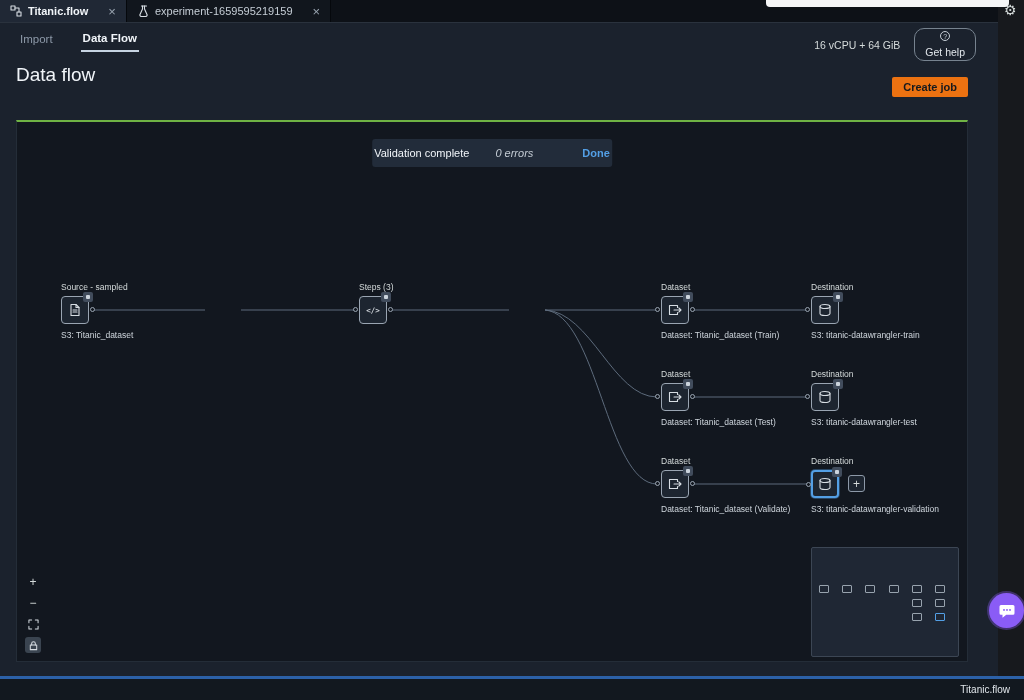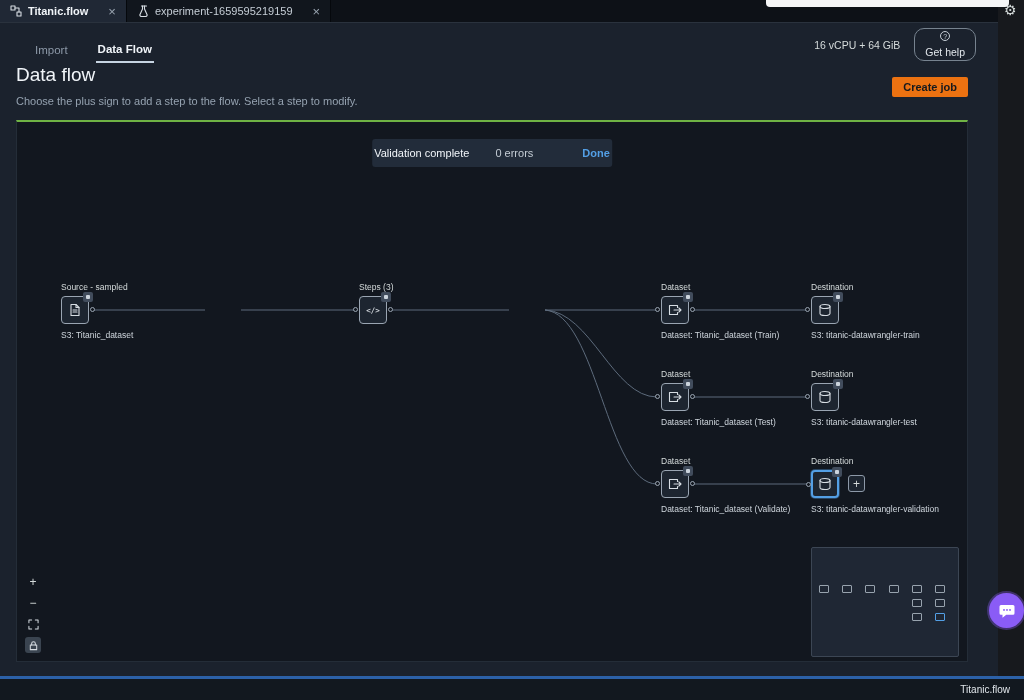--- a/index.html
+++ b/index.html
@@ -8,40 +8,40 @@
 
   .panel { position:absolute; left:0; top:0; width:998px; height:676px; background:#1b222d; }
 
   
   .tabbar { position:absolute; left:0; top:0; width:100%; height:23px; background:#0d1117; border-bottom:1px solid #2a323d; display:flex; }
   .wtab { display:flex; align-items:center; gap:6px; padding:0 10px; font-size:11px; color:#c5cdd5; background:#11161d; border-right:1px solid #05080c; cursor:pointer; white-space:nowrap; }
   .wtab.active { background:#202835; color:#f1f5f9; font-weight:bold; }
   .wtab .close { margin-left:14px; font-size:13px; color:#9aa5b1; font-weight:normal; cursor:pointer; }
 
   
-  .subtabs { position:absolute; top:34px; left:0; width:100%; height:30px; display:flex; align-items:center; padding-left:33px; gap:26px; }
+  .subtabs { position:absolute; top:23px; left:0; width:100%; height:30px; display:flex; align-items:center; padding-left:18px; gap:26px; }
   .subtab { font-size:11.5px; color:#8d99a8; padding:8px 2px 6px; cursor:pointer; }
   .subtab.active { color:#f1f5f9; font-weight:bold; border-bottom:2px solid #c7d4e2; }
   .res-cluster { position:absolute; right:22px; top:28px; display:flex; align-items:center; gap:14px; }
   .res-text { font-size:10.5px; color:#d5dbdb; }
   .get-help { display:inline-flex; align-items:center; gap:5px; border:1px solid #77838f; border-radius:10px; padding:2px 10px; font-size:10.5px; color:#e1e6eb; cursor:pointer; background:transparent;flex-direction:column; }
   .qmark { display:inline-flex; align-items:center; justify-content:center; width:10px; height:10px; border:1px solid #c5cdd5; border-radius:50%; font-size:7px; color:#c5cdd5; }
 
   
   .page-title { position:absolute; left:16px; top:64px; font-size:19px; color:#f1f5f9; }
   .page-sub { position:absolute; left:16px; top:95px; font-size:11px; color:#95a2b0; }
   .create-job { position:absolute; right:30px; top:77px; background:#ec7211; color:#15191e; font-size:11px; font-weight:bold; padding:4px 11px; border:0; border-radius:2px; cursor:pointer; }
 
   
   .flow-area { position:absolute; left:16px; top:120px; width:952px; height:542px; background:#12171f; border:1px solid #242d38; border-top:2px solid #6fb344; }
   .edges { position:absolute; left:0; top:0; pointer-events:none; }
 
   .vbanner { position:absolute; left:50%; top:17px; transform:translateX(-50%); background:#222c3a; border-radius:3px; height:28px; display:flex; align-items:center; padding:0 2px; gap:26px; font-size:11px; white-space:nowrap; }
   .vbanner .msg { color:#f1f5f9; }
-  .vbanner .err { color:#c5cdd5; }
+  .vbanner .err { color:#c5cdd5;font-style:italic; }
   .vbanner .done { color:#539fe5; font-weight:bold; cursor:pointer;margin-left:23px; }
 
   .node { position:absolute; }
   .node-title { font-size:8.5px; color:#d5dbdb; white-space:nowrap; height:12px; }
   .node-box { position:relative; width:28px; height:28px; margin:2px 0 6px; background:#1d2530; border:1px solid #9aa5b2; border-radius:4px; display:flex; align-items:center; justify-content:center; cursor:pointer; }
   .node-box.selected { border:2px solid #539fe5; box-shadow:0 0 0 1px rgba(83,159,229,.35); }
   .node-sub { font-size:8.5px; color:#cfd6dd; white-space:nowrap; }
   .port { position:absolute; width:5px; height:5px; border:1px solid #9aa5b2; border-radius:50%; background:#12171f; top:10px; }
   .port.l { left:-7px; } .port.r { right:-7px; }
   .badge { position:absolute; top:-5px; right:-5px; width:10px; height:10px; background:#414c5c; border-radius:2px; display:flex; align-items:center; justify-content:center; }
@@ -100,21 +100,20 @@
   </div>
   <div class="res-cluster">
     <span class="res-text">16 vCPU + 64 GiB</span>
     <button class="get-help">
       <span class="qmark">?</span>
       <span>Get help</span>
     </button>
   </div>
 
   <div class="page-title">Data flow</div>
-  <div class="page-sub">Choose the plus sign to add a step to the flow. Select a step to modify.</div>
   <button class="create-job">Create job</button>
 
   <div class="flow-area">
 
     <svg class="edges" width="950" height="540" viewBox="0 0 950 540">
       <g stroke="#5d6b7c" stroke-width="1" fill="none">
         <path d="M76 188 H188"></path>
         <path d="M224 188 H338"></path>
         <path d="M374 188 H492"></path>
         <path d="M528 188 H640"></path>

